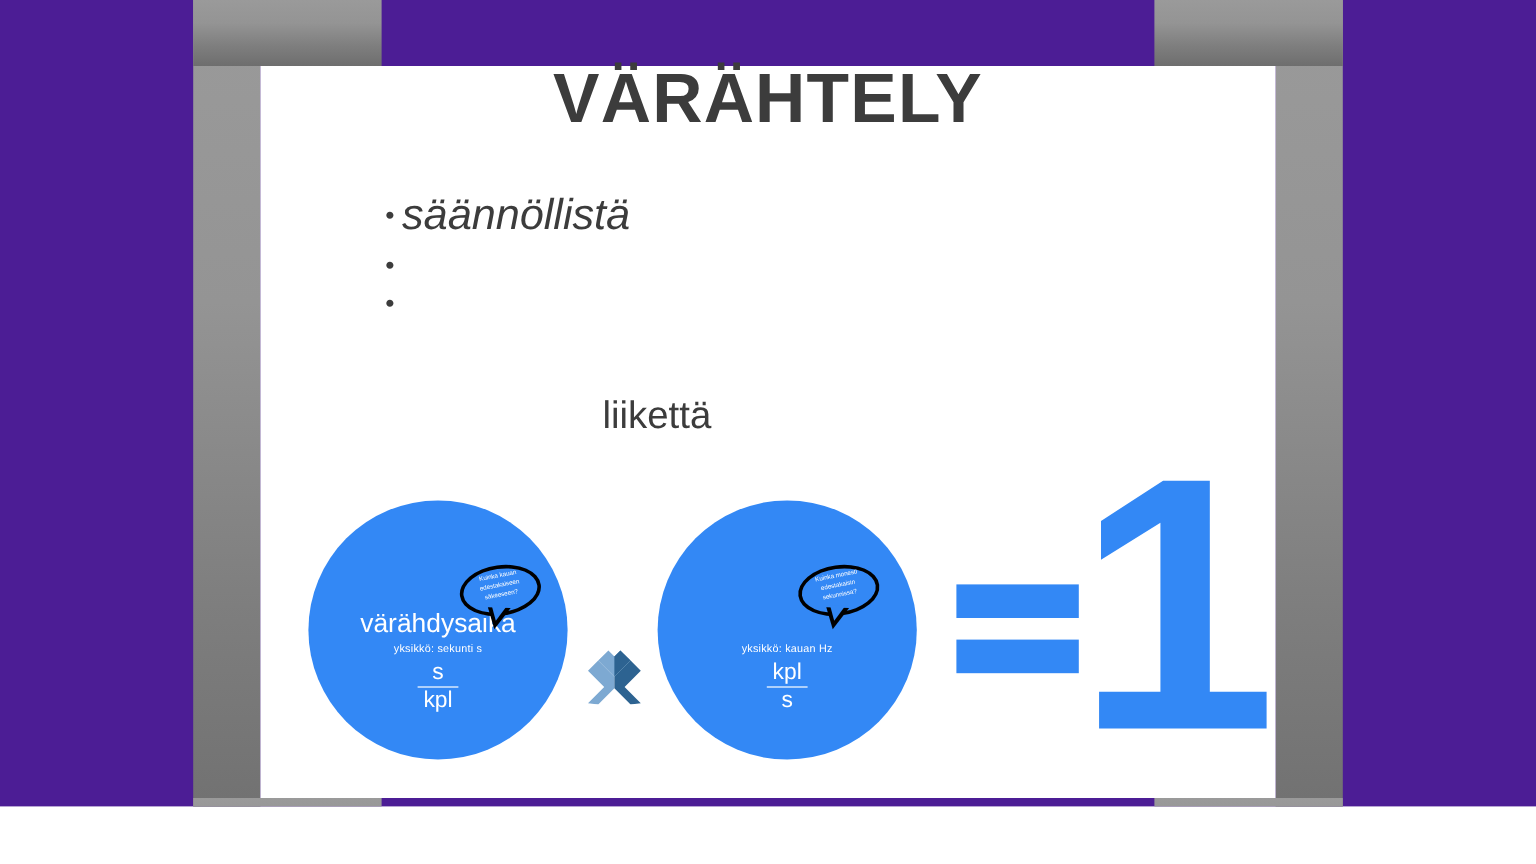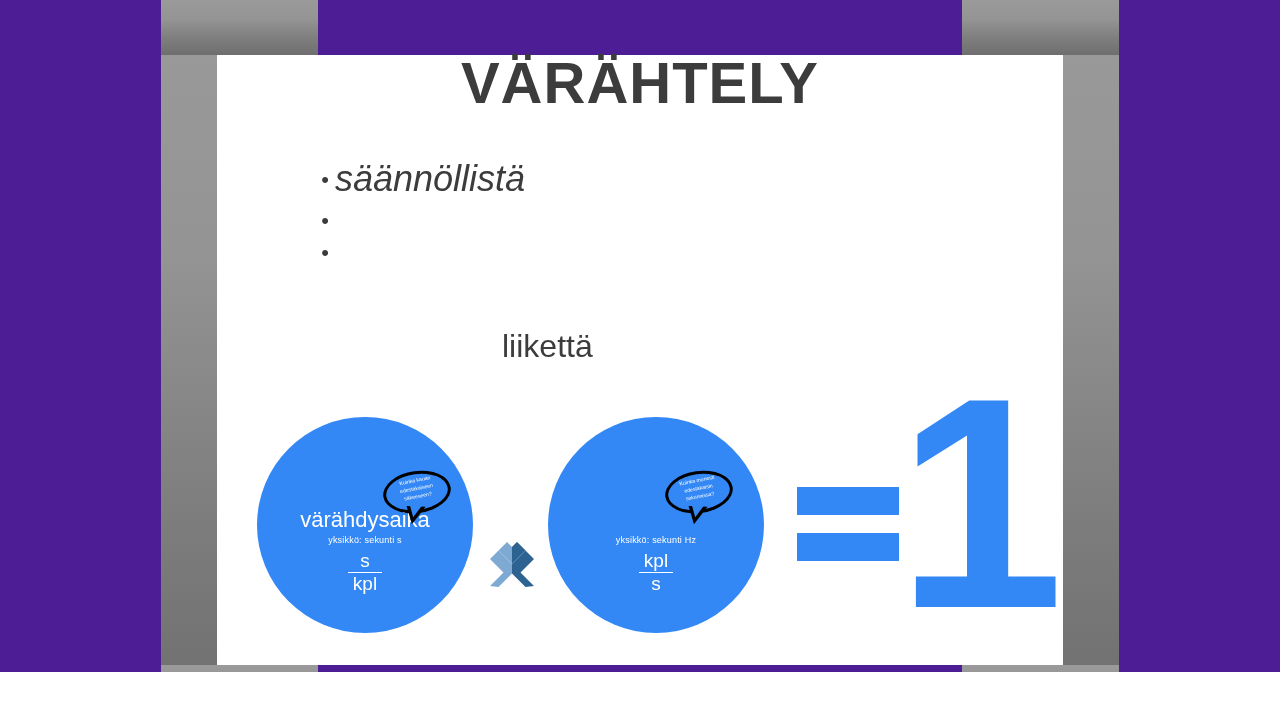--- a/index.html
+++ b/index.html
@@ -284,21 +284,21 @@
     <div id="multiply">
       <svg width="46" height="46" viewBox="0 0 46 46" aria-hidden="true">
         <path d="M23 23 L9.5 9.5 L1 18 L14.5 31.5 L1 45 L9.5 46 L23 32.5 Z" fill="#7da9d2"></path>
         <path d="M23 23 L36.5 9.5 L45 18 L31.5 31.5 L45 45 L36.5 46 L23 32.5 Z" fill="#2d6391"></path>
         <path d="M23 23 L9.5 9.5 L18 1 L23 6 L28 1 L36.5 9.5 Z" fill="#7da9d2"></path>
         <path d="M23 23 L36.5 9.5 L28 1 L23 6 Z" fill="#2d6391"></path>
       </svg>
     </div>
 
     <div class="circle" id="circle-right">
-      <div class="circle-unit">yksikkö: sekunti Hz</div>
+      <div class="circle-unit">yksikkö: kauan Hz</div>
       <div class="fraction">
         <span class="frac-num">kpl</span>
         <span class="frac-bar"></span>
         <span class="frac-den">s</span>
       </div>
       <div class="bubble" id="bubble-right">
         <div class="bubble-text">Kuinka monesti edestakaisin sekunnissa?</div>
         <div class="bubble-tail"></div>
       </div>
     </div>

